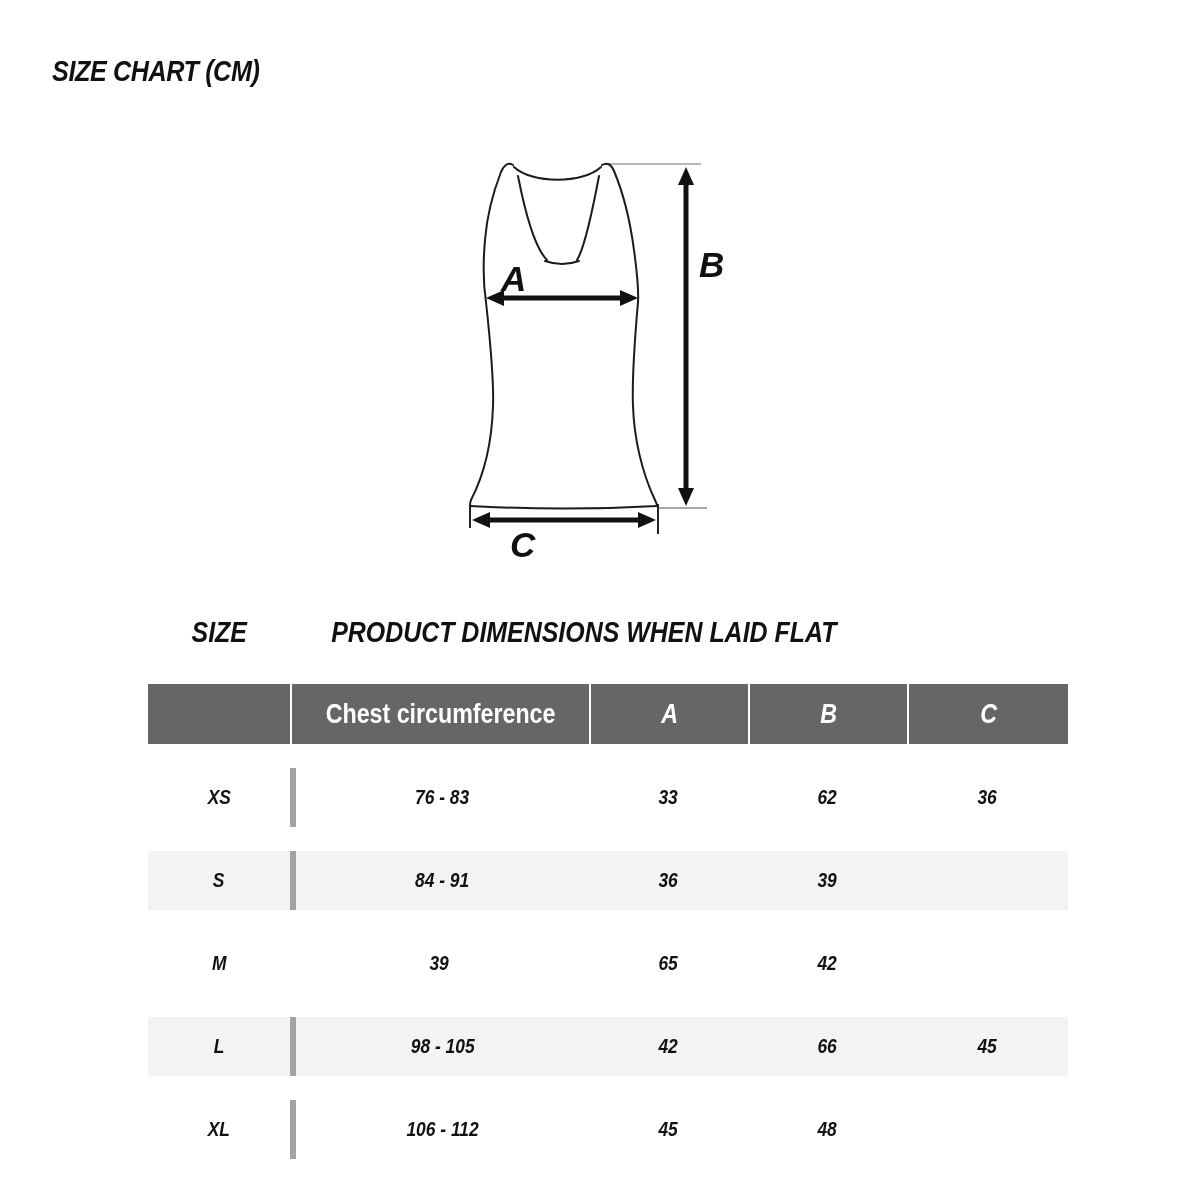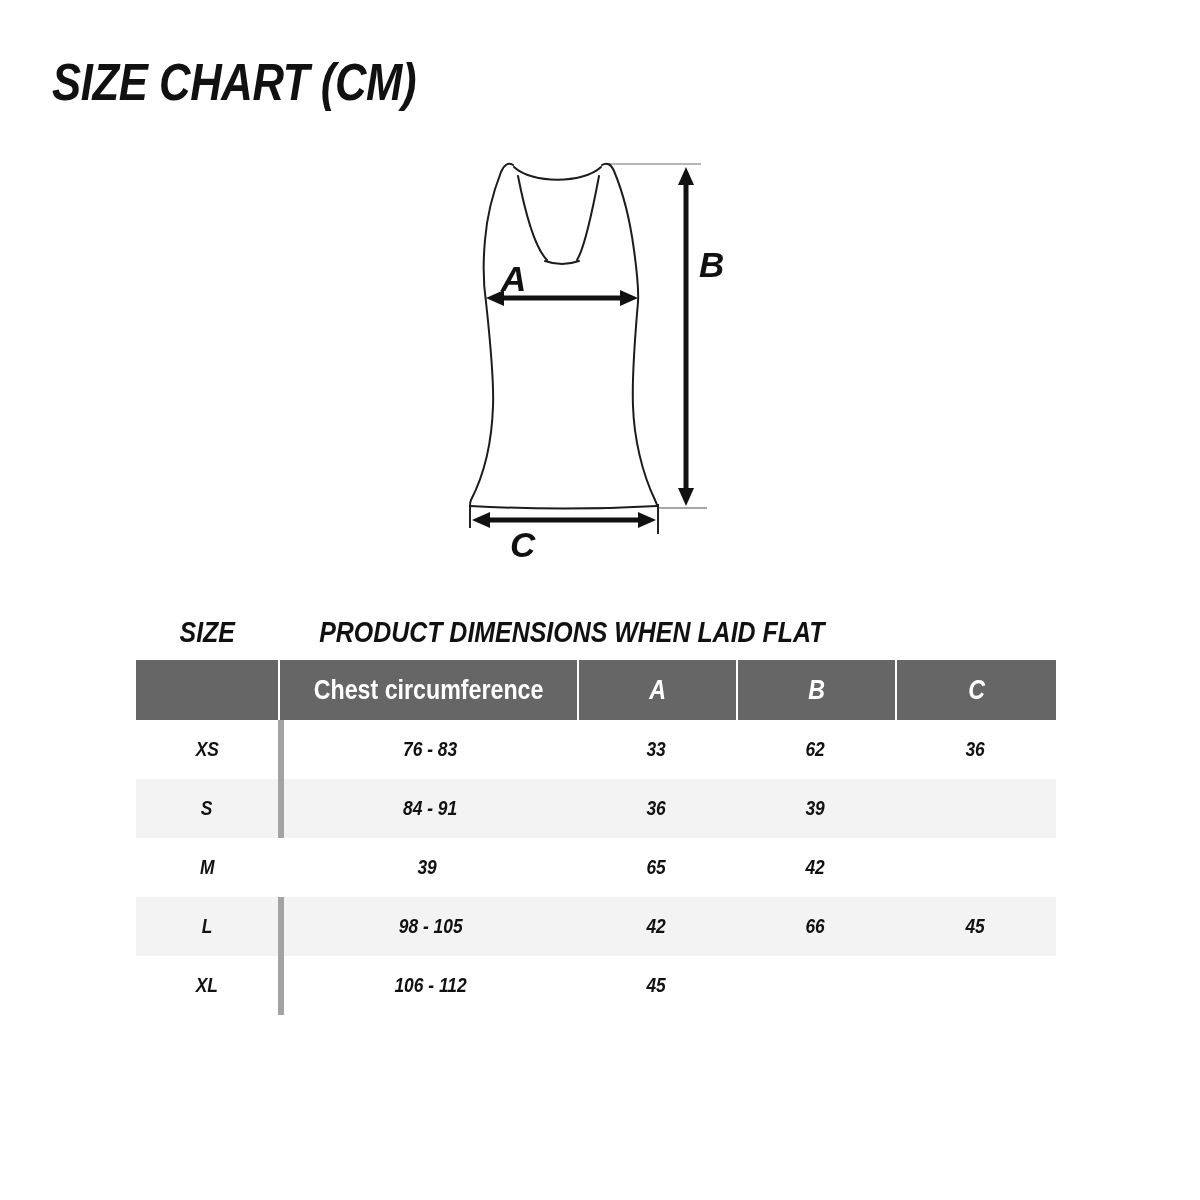--- a/index.html
+++ b/index.html
@@ -10,45 +10,45 @@
     color: #111111;
     position: relative;
     overflow: hidden;
   }
 
   .cond { display: inline-block; transform: scaleX(0.86); transform-origin: center; white-space: nowrap; }
 
   
   .title {
     position: absolute; left: 52px; top: 56px;
-    font-size: 52px; font-weight: bold; font-style: italic;
+    font-size: 30px; font-weight: bold; font-style: italic;
     letter-spacing: -0.5px; line-height: 1;
   }
   .title .cond { transform: scaleX(0.84); transform-origin: 0 50%; }
 
   
   .garment-svg { position: absolute; left: 420px; top: 140px; }
   .garment-svg text {
     font-family: "Liberation Sans", sans-serif;
     font-weight: bold; font-style: italic; font-size: 35px; fill: #111111;
   }
 
   
-  .tblwrap { position: absolute; left: 136px; top: 596px; width: 920px; }
+  .tblwrap { position: absolute; left: 148px; top: 596px; width: 920px; }
 
   .group-row {
     display: grid; grid-template-columns: 142px 299px 479px;
     height: 64px; align-items: end;
   }
   .group-cell {
     text-align: center; font-weight: bold; font-style: italic;
     font-size: 29px; padding-bottom: 13px; line-height: 1;
   }
 
-  .grid-row { display: grid; grid-template-columns: 142px 299px 159px 159px 161px; }
+  .grid-row { display: grid; grid-template-columns: 142px 299px 159px 159px 161px; margin-top: 24px; }
   .td { display: flex; align-items: center; justify-content: center; box-sizing: border-box; }
 
   .head-row { height: 60px; }
   .head-row .td { background: #666666; color: #ffffff; }
   .head-row .td + .td { border-left: 2px solid #ffffff; }
   .chest-head { font-size: 27px; font-weight: bold; font-style: normal; }
   .abc-head { font-size: 27px; font-weight: bold; font-style: italic; }
 
   .body-row { height: 59px; font-size: 20px; font-weight: bold; font-style: italic; }
   .body-row.alt { background: #f3f3f3; }
@@ -194,15 +194,18 @@
   <div class="grid-row body-row">
     <div class="td">
         <span class="cond">XL</span>
       </div>
     <div class="td sep">
         <span class="cond">106 - 112</span>
       </div>
     <div class="td">
         <span class="cond">45</span>
       </div>
+    <div class="td">
+        <span class="cond">48</span>
+      </div>
   </div>
 
 </div>
 
 </body></html>

